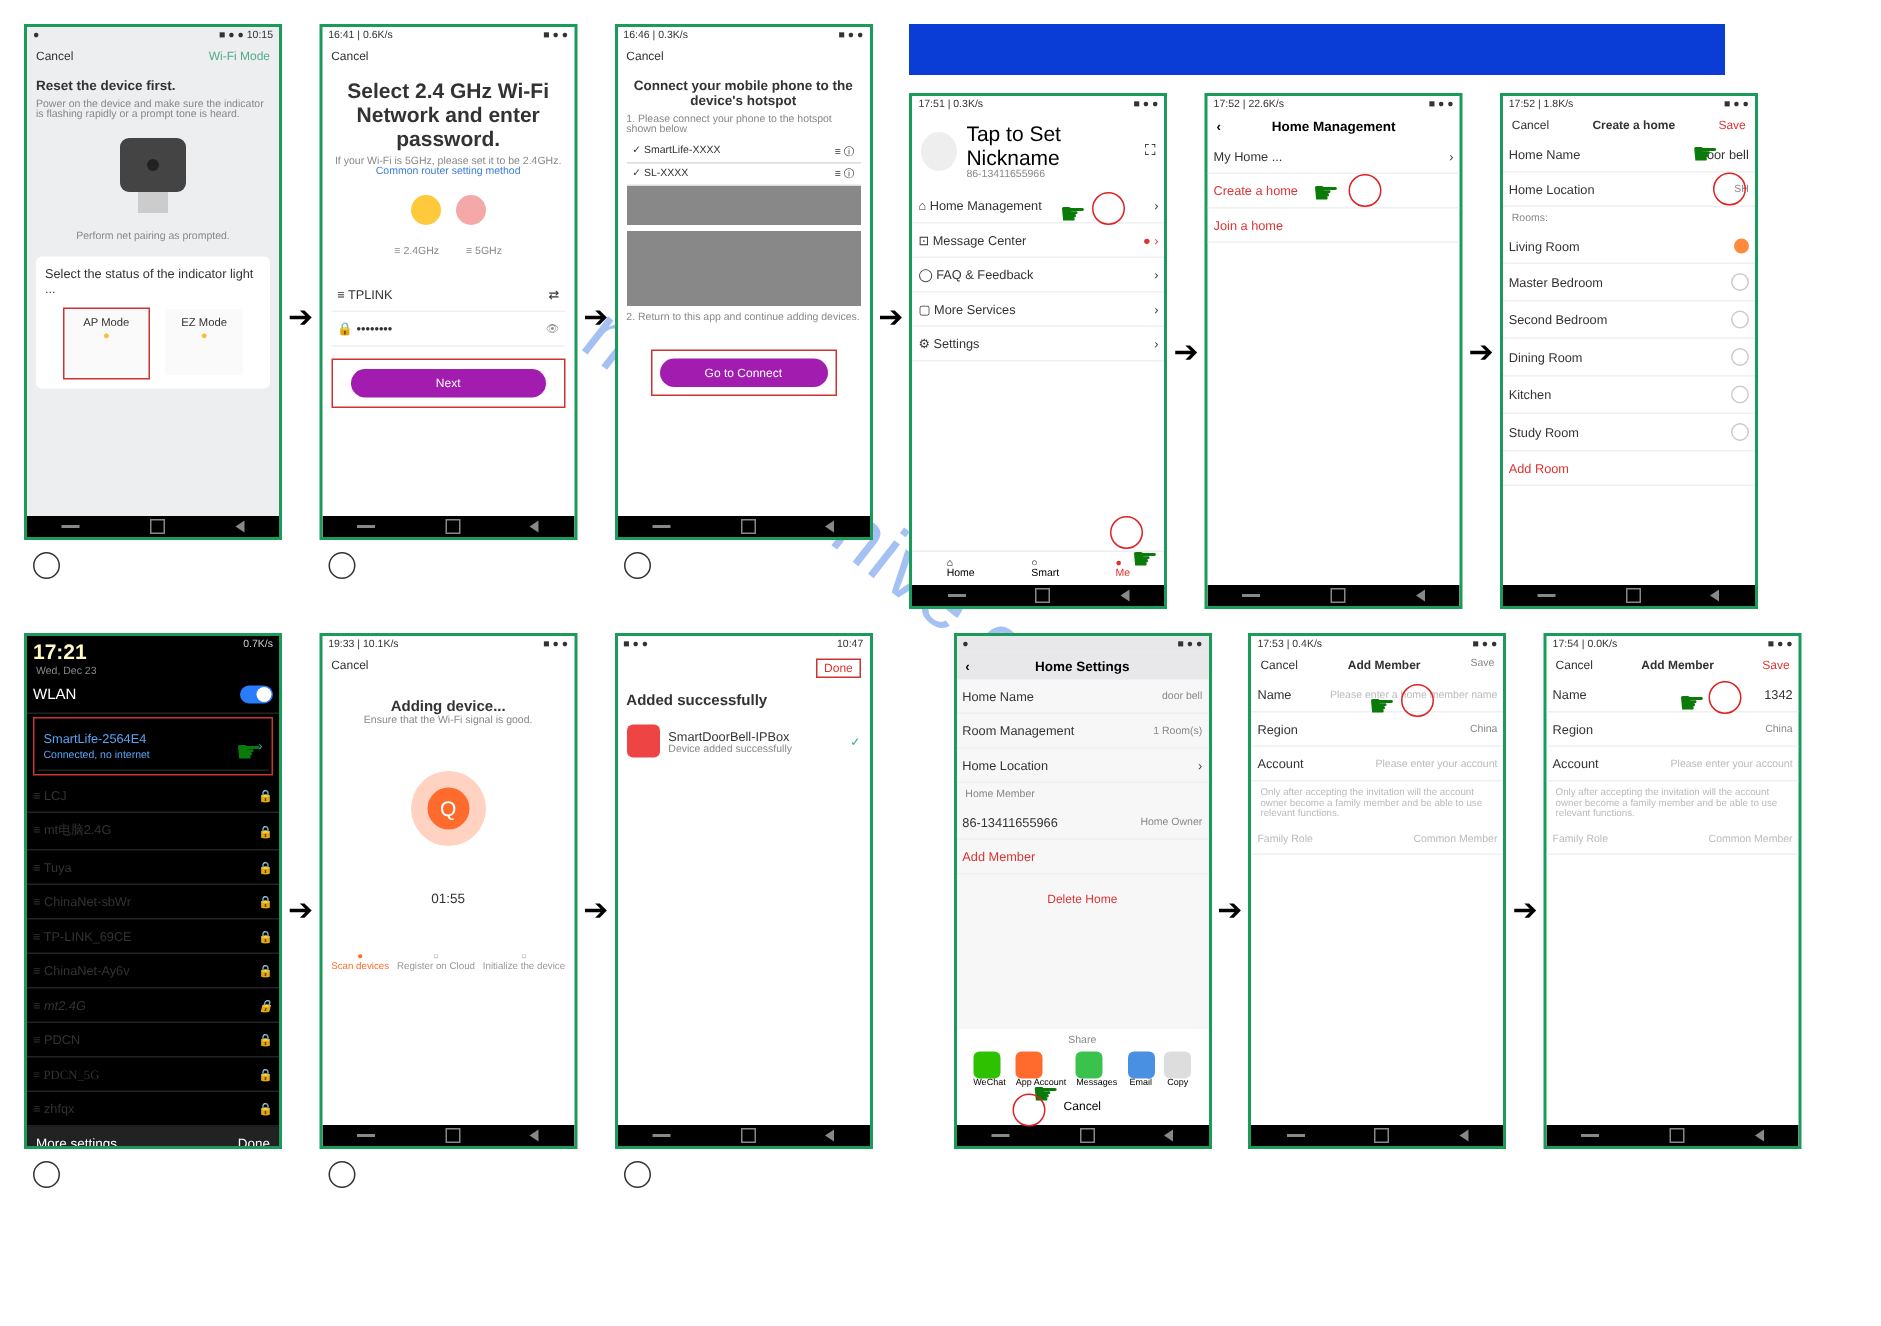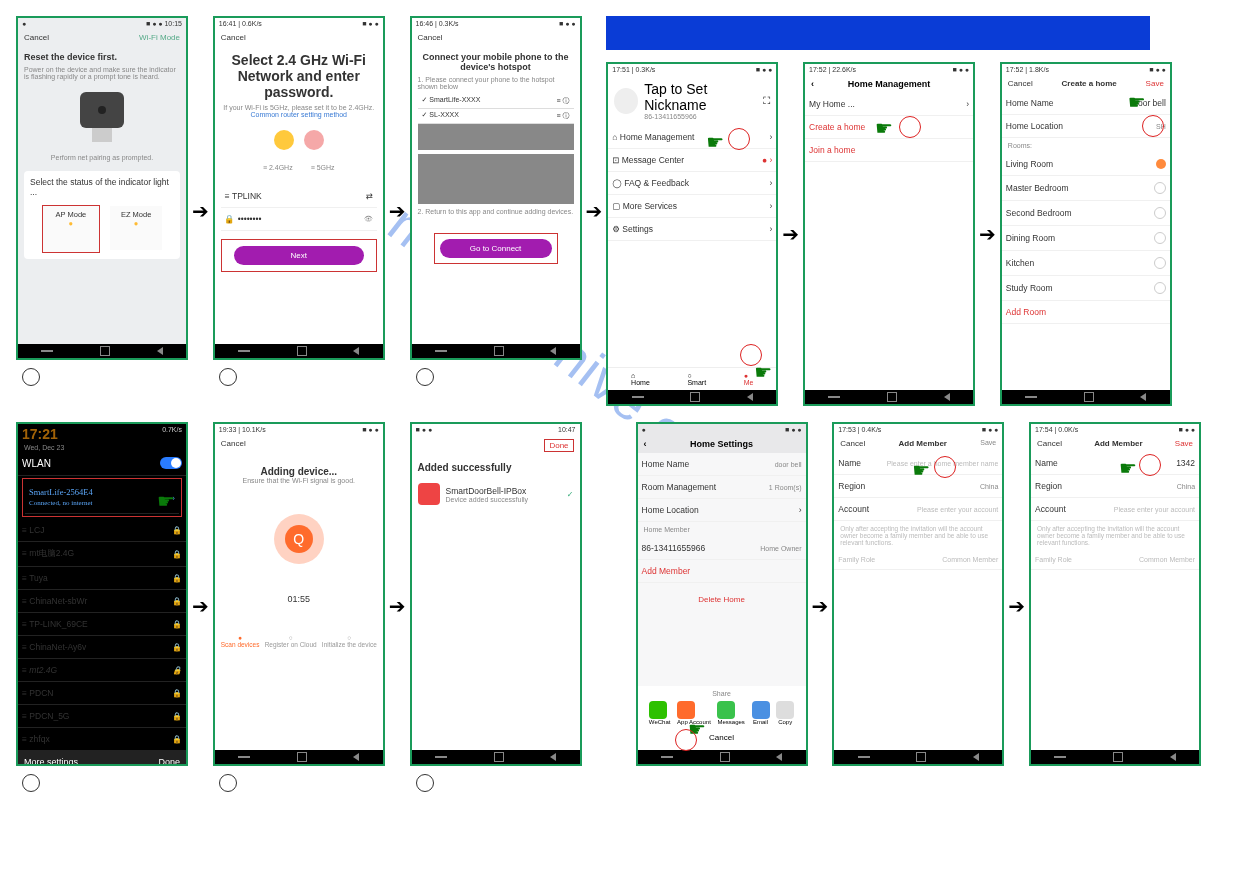--- a/index.html
+++ b/index.html
@@ -306,31 +306,31 @@
       </div>
     </div>
   </div>
 </div>
 
 <div class="row" style="align-items:flex-start;margin-top:4px;">
 
   <div>
     <div class="phone dark">
       <div class="statusbar">
-          <span style="font-size:14px;font-weight:bold;color:#a16207;">17:21</span>
+          <span style="font-size:14px;font-weight:bold;color:#fef9c3;">17:21</span>
           <span>0.7K/s</span>
         </div>
       <div class="small" style="padding:0 6px;color:#888;">Wed, Dec 23</div>
       <div class="list-item" style="border-color:#222;">
           <span style="font-size:10px;">WLAN</span>
           <div class="toggle"></div>
         </div>
       <div class="content" style="padding:0;">
         <div class="redbox" style="margin:2px 4px;position:relative;">
-          <div class="list-item" style="border-color:#222;color:#5aa4f5;font-family:Liberation Serif, serif;">
+          <div class="list-item" style="border-color:#222;color:#5aa4f5;">
               <span><span>SmartLife-2564E4</span><br><span class="small" style="color:#5aa4f5;">Connected, no internet</span></span>
               <span>›</span>
             </div>
           <div class="hand" style="right:6px;top:10px;"></div>
         </div>
         <div class="list-item" style="border-color:#222;">
             <span>≡ <span>LCJ</span></span>
             <span class="lock">🔒</span>
           </div>
         <div class="list-item" style="border-color:#222;">
@@ -354,21 +354,21 @@
             <span class="lock">🔒</span>
           </div>
         <div class="list-item" style="border-color:#222;font-style:italic;">
             <span>≡ <span>mt2.4G</span></span>
             <span class="lock">🔒</span>
           </div>
         <div class="list-item" style="border-color:#222;">
             <span>≡ <span>PDCN</span></span>
             <span class="lock">🔒</span>
           </div>
-        <div class="list-item" style="border-color:#222;">
+        <div class="list-item" style="border-color:#222;font-family:Liberation Serif, serif;">
             <span>≡ <span>PDCN_5G</span></span>
             <span class="lock">🔒</span>
           </div>
         <div class="list-item" style="border-color:#222;">
             <span>≡ <span>zhfqx</span></span>
             <span class="lock">🔒</span>
           </div>
       </div>
       <div style="background:#222;padding:6px;display:flex;justify-content:space-between;font-size:9px;">
           <span>More settings</span>

